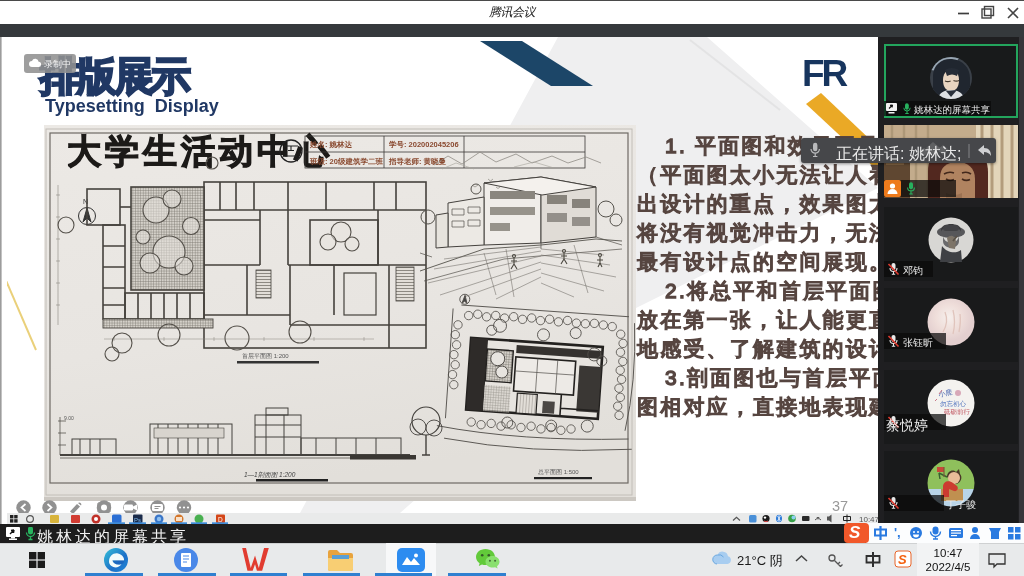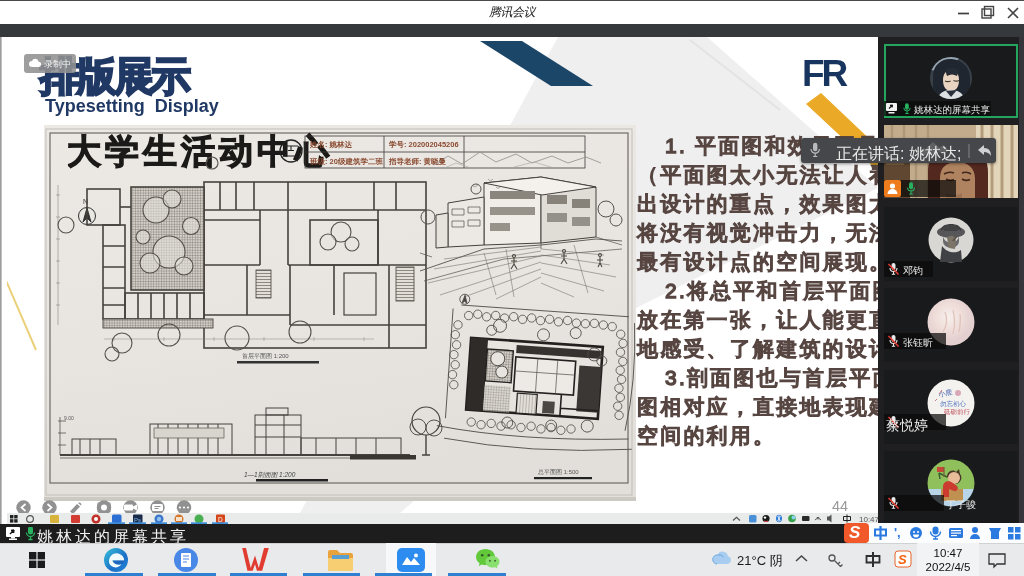--- a/index.html
+++ b/index.html
@@ -34,21 +34,21 @@
 
       <polygon points="806,104 821,93 878,147 878,171" fill="#eaa926"></polygon>
     </svg>
 
     <div class="abs nw" style="left:33px;top:12px;width:300px;height:38px;font-size:40px;font-weight:bold;color:#203864;letter-spacing:-3px;-webkit-text-stroke:2.2px #203864;">排版展示</div>
 
     <div class="abs" style="left:38px;top:59px;width:300px;height:20px;font-size:18px;font-weight:bold;color:#203864;">Typesetting&nbsp;&nbsp;Display</div>
 
     <div class="abs" style="left:795px;top:16px;width:60px;height:40px;font-size:37px;font-weight:bold;color:#17355e;letter-spacing:-3px;">FR</div>
 
-    <div class="abs" style="left:825px;top:461px;width:30px;height:18px;font-size:14.5px;color:#999;">44</div>
+    <div class="abs" style="left:825px;top:461px;width:30px;height:18px;font-size:14.5px;color:#999;">37</div>
   </div>
 
   <div class="abs" style="left:24px;top:54px;width:52px;height:19px;background:rgba(145,145,145,0.88);border-radius:3px;"></div>
 
   <svg class="abs" style="left:28px;top:58px;" width="14" height="11" viewBox="0 0 14 11">
     <path d="M4 9 a3 3 0 0 1 0-6 a3.4 3.4 0 0 1 6.6 0.8 A2.6 2.6 0 0 1 10.4 9 Z" fill="#fff"></path>
   </svg>
 
   <div class="abs" style="left:44px;top:58px;font-size:9px;color:rgba(255,255,255,0.9);">录制中</div>
 
@@ -343,21 +343,20 @@
     <div style="padding-left:28px;">1. 平面图和效果图是版</div>
     <div>（平面图太小无法让人看</div>
     <div>出设计的重点，效果图太小</div>
     <div>将没有视觉冲击力，无法把</div>
     <div>最有设计点的空间展现。）</div>
     <div style="padding-left:28px;">2.将总平和首层平面图</div>
     <div>放在第一张，让人能更直观</div>
     <div>地感受、了解建筑的设计。</div>
     <div style="padding-left:28px;">3.剖面图也与首层平面</div>
     <div>图相对应，直接地表现建筑</div>
-    <div>空间的利用。</div>
   </div>
 
   <svg class="abs" style="left:16px;top:500px;" width="180" height="16" viewBox="0 0 180 16">
     <g fill="#919191">
       <circle cx="7.5" cy="7.5" r="7.2"></circle>
         <circle cx="33.5" cy="7.5" r="7.2"></circle>
       <circle cx="88" cy="7.5" r="7.2"></circle>
         <circle cx="114.5" cy="7.5" r="7.2"></circle>
       <circle cx="141.5" cy="7.5" r="7.2"></circle>
         <circle cx="168" cy="7.5" r="7.2"></circle>

